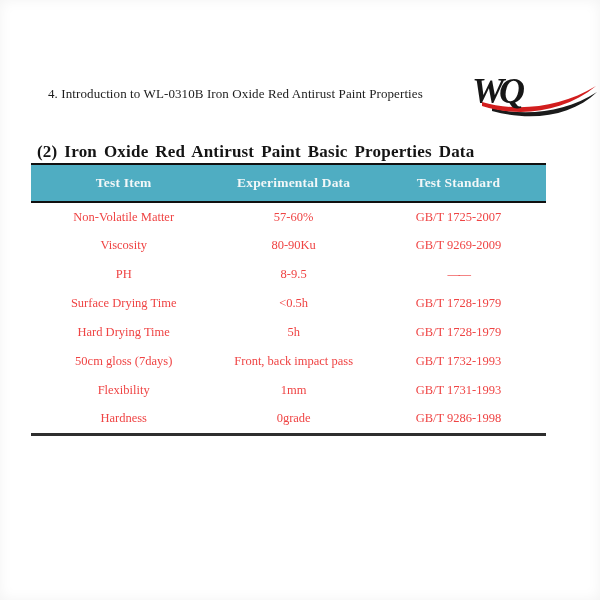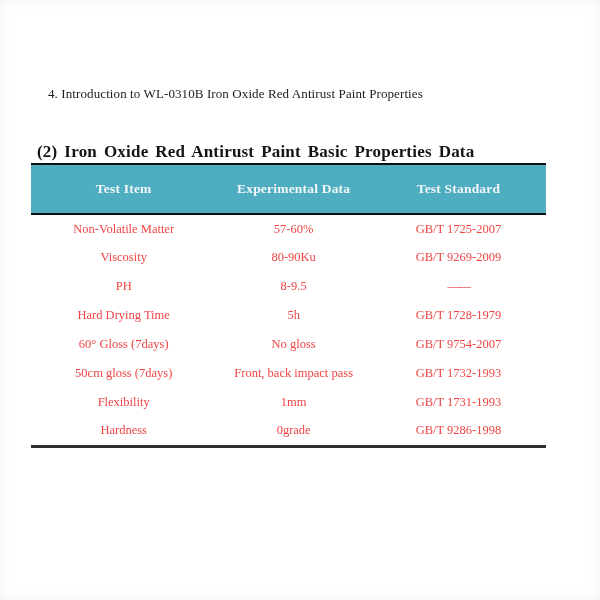--- a/index.html
+++ b/index.html
@@ -32,38 +32,45 @@
   .props-table col.c1{width:36%;}
   .props-table col.c2{width:30%;}
   .props-table col.c3{width:34%;}
   .props-table thead tr{
     height:38px;
     border-top:2px solid #101010;
     border-bottom:2px solid #101010;
   }
   .props-table th{
     font-size:13.5px;font-weight:bold;text-align:center;vertical-align:middle;
-    letter-spacing:0.2px;padding:16px;
+    letter-spacing:0.2px;padding:4px;
   }
   .props-table tbody tr{height:29px;}
   .props-table tbody tr.tall{height:46px;}
   .props-table td{
     font-size:12.5px;color:#ef4444;text-align:center;vertical-align:middle;
     padding:0;white-space:nowrap;
   }
   
   .props-table td[data-bind="table.rows.2.standard"]{letter-spacing:-1.5px;}
 </style>
 </head>
 <body>
 
 <div class="page">
 
   <div class="doc-title" data-bind="page.title">4. Introduction to WL-0310B Iron Oxide Red Antirust Paint Properties</div>
 
+  <div class="logo">
+    <svg width="132" height="50" viewBox="0 0 132 50">
+      <path d="M24,36 C58,45 98,40 129,20 C104,44 64,50 24,39 Z" fill="#1b1b1b"></path>
+      <path d="M14,30 C48,40 92,36 128,14 C96,40 52,46 14,34 Z" fill="#d21e1e"></path>
+      <text data-bind="page.logo.text" x="4" y="31" font-size="36" font-weight="bold" font-style="italic" letter-spacing="-5" font-family="Liberation Serif, serif" fill="#161616">WQ</text>
+    </svg>
+  </div>
 
   <h1 class="section-heading" data-bind="page.heading">(2) Iron Oxide Red Antirust Paint Basic Properties Data</h1>
 
   <table class="props-table">
     <colgroup>
       <col class="c1">
         <col class="c2">
         <col class="c3">
     </colgroup>
     <thead>
@@ -83,28 +90,28 @@
           <td data-bind="table.rows.1.item">Viscosity</td>
           <td data-bind="table.rows.1.data">80-90Ku</td>
           <td data-bind="table.rows.1.standard">GB/T 9269-2009</td>
         </tr>
         <tr>
           <td data-bind="table.rows.2.item">PH</td>
           <td data-bind="table.rows.2.data">8-9.5</td>
           <td data-bind="table.rows.2.standard">——</td>
         </tr>
         <tr>
+          <td data-bind="table.rows.3.item">Surface Drying Time</td>
+          <td data-bind="table.rows.3.data">&lt;0.5h</td>
+          <td data-bind="table.rows.3.standard">GB/T 1728-1979</td>
+        </tr>
+        <tr>
           <td data-bind="table.rows.4.item">Hard Drying Time</td>
           <td data-bind="table.rows.4.data">5h</td>
           <td data-bind="table.rows.4.standard">GB/T 1728-1979</td>
-        </tr>
-        <tr>
-          <td data-bind="table.rows.6.item">60° Gloss (7days)</td>
-          <td data-bind="table.rows.6.data">No gloss</td>
-          <td data-bind="table.rows.6.standard">GB/T 9754-2007</td>
         </tr>
         <tr>
           <td data-bind="table.rows.7.item">50cm gloss (7days)</td>
           <td data-bind="table.rows.7.data">Front, back impact pass</td>
           <td data-bind="table.rows.7.standard">GB/T 1732-1993</td>
         </tr>
         <tr>
           <td data-bind="table.rows.8.item">Flexibility</td>
           <td data-bind="table.rows.8.data">1mm</td>
           <td data-bind="table.rows.8.standard">GB/T 1731-1993</td>

